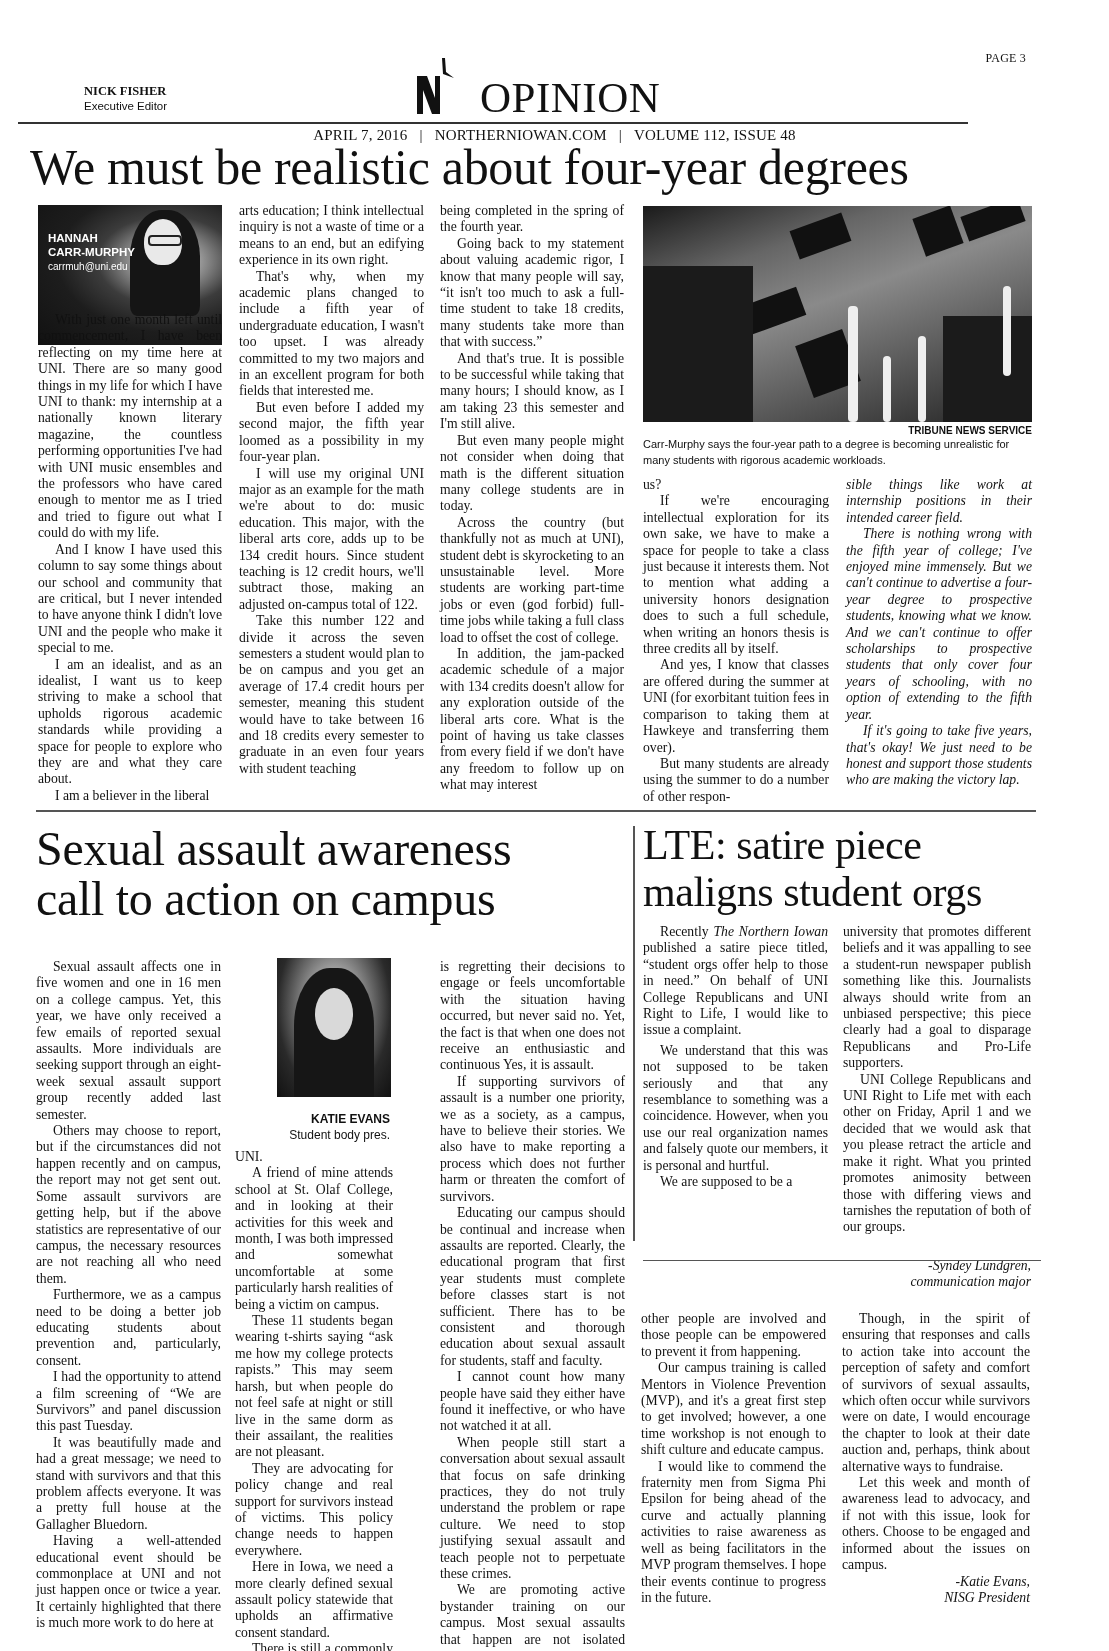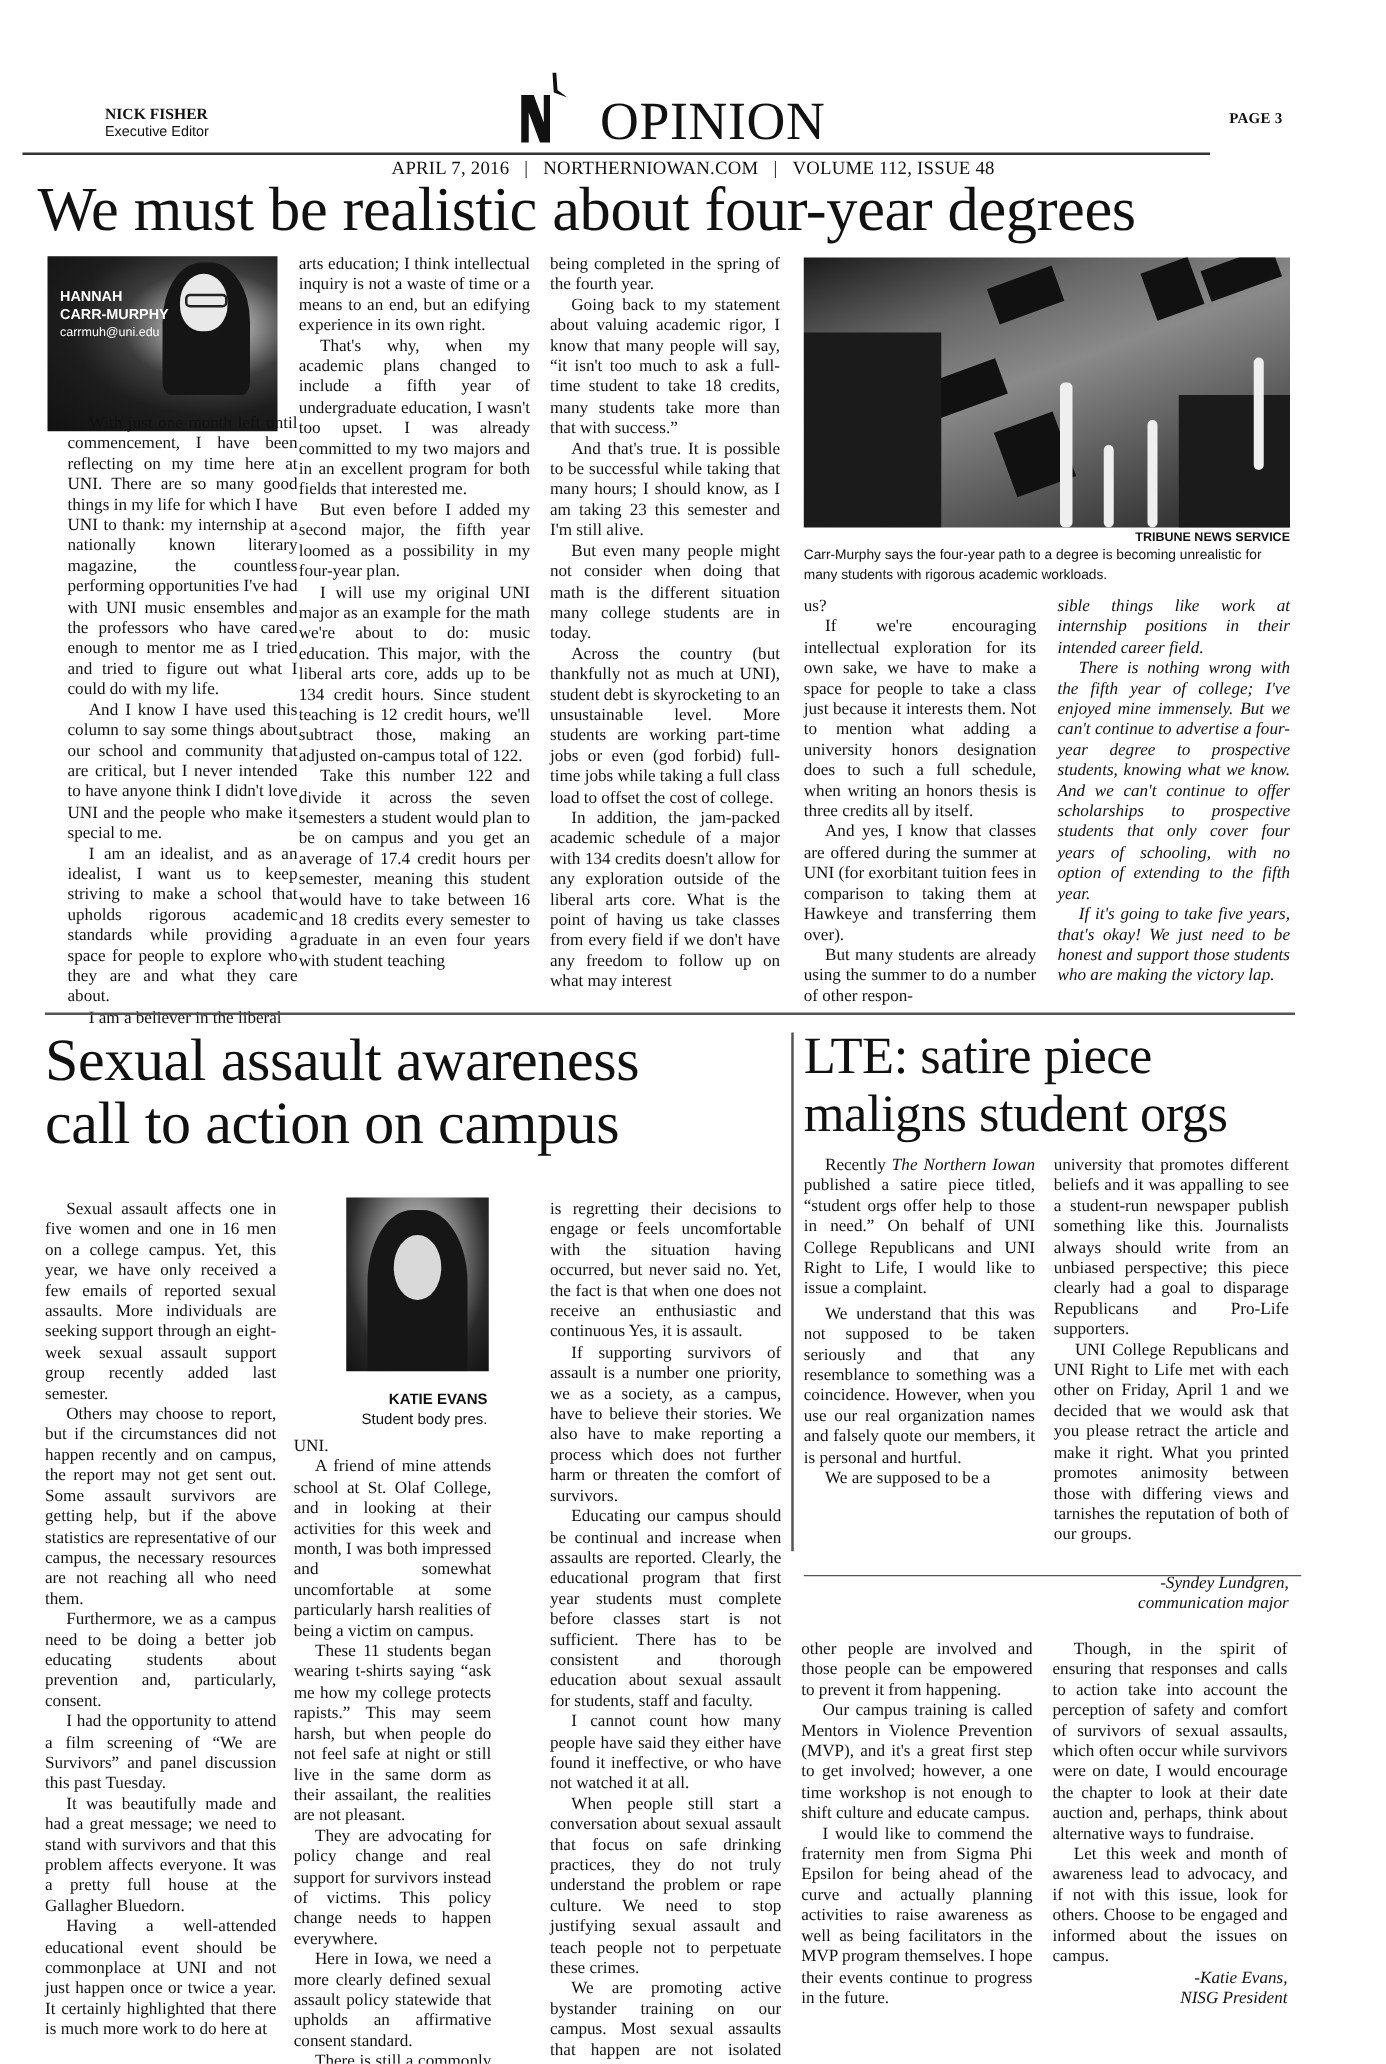--- a/index.html
+++ b/index.html
@@ -1,18 +1,18 @@
 <!DOCTYPE html>
 <html><head>
 <meta charset="utf-8">
 <style>
   html, body { margin: 0; padding: 0; background: #ffffff; }
   body { width: 1109px; height: 1651px; position: relative; overflow: hidden; color: #111; font-family: "Liberation Serif", "DejaVu Serif", serif; }
   .abs { position: absolute; }
-  .page-num { right: 83px; top: 51px; font-size: 12px; font-weight: bold; letter-spacing: 0.2px; margin-top: 36px; }
+  .page-num { right: 83px; top: 51px; font-size: 12px; font-weight: normal; letter-spacing: 0.2px; }
   .editor-name { left: 84px; top: 84px; font-size: 12.5px; font-weight: bold; }
   .editor-title { left: 84px; top: 100px; font-size: 11.5px; font-family: "Liberation Sans", sans-serif; }
   .logo { left: 413px; top: 58px; width: 50px; height: 58px; }
   .section-title { left: 480px; top: 76px; font-size: 43px; letter-spacing: 0.5px; line-height: 1; }
   .rule-top { left: 18px; top: 122px; width: 950px; height: 2px; background: #333; }
   .dateline { left: 0; width: 1109px; top: 127px; text-align: center; font-size: 15px; letter-spacing: 0.2px; }
   .dateline .sep { margin: 0 12px; }
   .headline1 { left: 30px; top: 142px; width: 1030px; font-size: 50px; line-height: 1; white-space: nowrap; letter-spacing: -0.3px; }
   .col { position: absolute; font-size: 13.7px; line-height: 16.4px; text-align: justify; hyphens: auto; }
   .col p { margin: 0; text-indent: 17px; }
@@ -65,21 +65,21 @@
   <div class="hair"></div>
   <div class="face"></div>
   <div class="glasses"></div>
   <div class="name">
     <div>HANNAH</div>
     <div>CARR-MURPHY</div>
   </div>
   <div class="email">carrmuh@uni.edu</div>
 </div>
 
-<div class="col" style="left:38px; top:330px; width:184px;margin-left:16px;">
+<div class="col" style="left:38px; top:312px; width:184px;">
   <p>With just one month left until commencement, I have been reflecting on my time here at UNI. There are so many good things in my life for which I have UNI to thank: my internship at a nationally known literary magazine, the countless performing opportunities I've had with UNI music ensembles and the professors who have cared enough to mentor me as I tried and tried to figure out what I could do with my life.</p>
   <p>And I know I have used this column to say some things about our school and community that are critical, but I never intended to have anyone think I didn't love UNI and the people who make it special to me.</p>
   <p>I am an idealist, and as an idealist, I want us to keep striving to make a school that upholds rigorous academic standards while providing a space for people to explore who they are and what they care about.</p>
   <p>I am a believer in the liberal</p>
 </div>
 
 <div class="col" style="left:239px; top:203px; width:185px;">
   <p class="noindent">arts education; I think intellectual inquiry is not a waste of time or a means to an end, but an edifying experience in its own right.</p>
   <p>That's why, when my academic plans changed to include a fifth year of undergraduate education, I wasn't too upset. I was already committed to my two majors and in an excellent program for both fields that interested me.</p>
   <p>But even before I added my second major, the fifth year loomed as a possibility in my four-year plan.</p>

